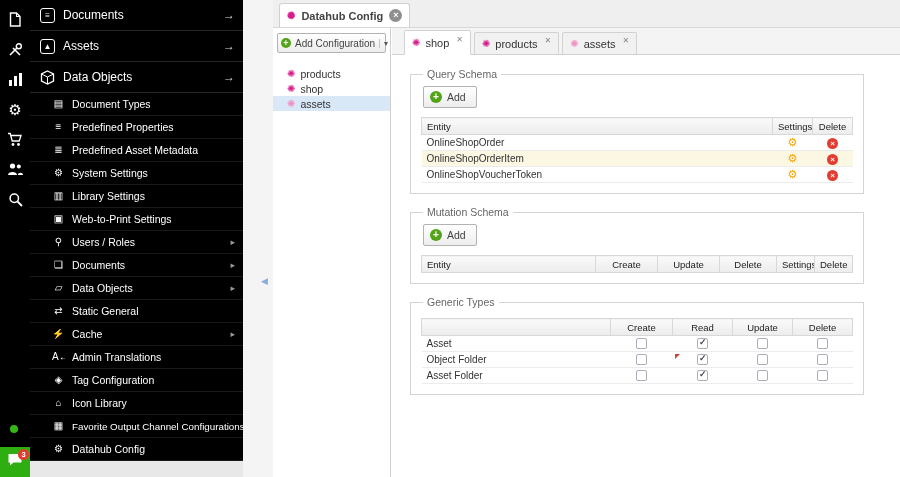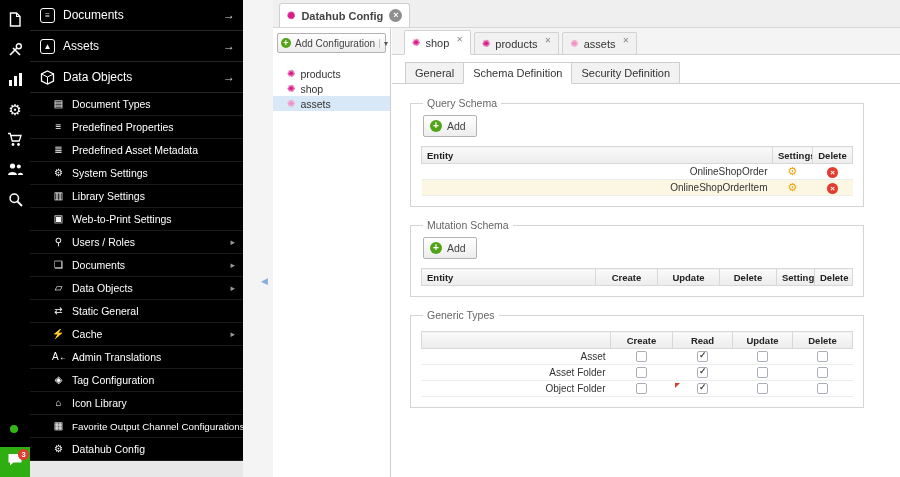--- a/index.html
+++ b/index.html
@@ -68,24 +68,24 @@
         border:1px solid #cfcfcf;margin-right:-1px;margin-bottom:-1px;cursor:pointer;}
   .stab.active{background:#fff;border-bottom:1px solid #fff;position:relative;z-index:2;}
   .content{padding:13px 36px 0 18px;}
 
   fieldset{border:1px solid #d4d4d4;margin:0 0 12px 0;padding:2px 10px 10px;}
   legend{font-size:10.5px;color:#666;padding:0 4px;margin-left:2px;}
   .addbtn{display:inline-flex;align-items:center;gap:5px;height:20px;border:1px solid #b3b3b3;border-radius:2px;
           background:linear-gradient(#fff,#ededed);padding:0 10px 0 6px;font-size:10.5px;color:#444;margin:4px 0 9px 2px;cursor:pointer;}
 
   table.grid{width:100%;border-collapse:collapse;font-size:10px;color:#333;table-layout:fixed;}
-  .grid th{background:linear-gradient(#fafafa,#ececec);border:1px solid #d8d8d8;font-weight:bold;font-size:9.5px;color:#222;
+  .grid th{background:linear-gradient(#fafafa,#ececec);border:1px solid #d8d8d8;font-weight:normal;font-size:9.5px;color:#222;
            padding:2px 5px;text-align:left;height:12px;overflow:hidden;white-space:nowrap;cursor:pointer;}
   .grid th.c{text-align:center;}
-  .grid td{border-bottom:1px solid #ececec;padding:1px 5px;height:13px;overflow:hidden;white-space:nowrap;background:#fff;text-align:right;}
+  .grid td{border-bottom:1px solid #ececec;padding:1px 5px;height:13px;overflow:hidden;white-space:nowrap;background:#fff;}
   .grid td.c{text-align:center;padding:1px 2px;}
   tr.alt td{background:#fbf7e3;margin-left:12px;}
   tr.sel td{background:#f9ecae;border-top:1px solid #ddc96b;border-bottom:1px solid #ddc96b;}
   .gear{color:#f2a40e;font-size:11px;line-height:1;cursor:pointer;}
   .delx{display:inline-block;width:11px;height:11px;border-radius:50%;background:#e23c30;color:#fff;font-size:8px;line-height:11px;
         text-align:center;font-weight:bold;cursor:pointer;}
   .gt-table{margin-top:8px;}
   .cb{display:inline-block;width:11px;height:11px;border:1px solid #a9aeb9;background:#fff;border-radius:2px;position:relative;
       vertical-align:middle;box-sizing:border-box;cursor:pointer;}
   .cb.checked::after{content:"✓";position:absolute;left:1px;top:-2px;font-size:9px;color:#41454d;font-weight:bold;}
@@ -288,25 +288,20 @@
       <span>products</span>
       <span class="x">✕</span>
     </div>
     <div class="mtab">
       <span class="pic light">✺</span>
       <span>assets</span>
       <span class="x">✕</span>
     </div>
   </div>
 
-  <div class="subbar">
-    <div class="stab">General</div>
-    <div class="stab active">Schema Definition</div>
-    <div class="stab">Security Definition</div>
-  </div>
 
   <div class="content">
 
     <fieldset>
       <legend>Query Schema</legend>
       <div class="addbtn">
         <span class="plus">+</span>
         <span>Add</span>
       </div>
       <table class="grid">
@@ -321,20 +316,25 @@
           <th class="c">Settings</th>
           <th class="c">Delete</th>
         </tr>
         <tr>
           <td>OnlineShopOrder</td>
           <td class="c"><span class="gear">⚙</span></td>
           <td class="c"><span class="delx">×</span></td>
         </tr>
         <tr class="alt">
           <td>OnlineShopOrderItem</td>
+          <td class="c"><span class="gear">⚙</span></td>
+          <td class="c"><span class="delx">×</span></td>
+        </tr>
+        <tr>
+          <td>OnlineShopVoucherToken</td>
           <td class="c"><span class="gear">⚙</span></td>
           <td class="c"><span class="delx">×</span></td>
         </tr>
       </tbody>
         </table>
     </fieldset>
 
     <fieldset>
       <legend>Mutation Schema</legend>
       <div class="addbtn">
@@ -382,30 +382,30 @@
           <th class="c">Delete</th>
         </tr>
         <tr>
           <td>Asset</td>
           <td class="c"><span class="cb"></span></td>
           <td class="c"><span class="cb checked"></span></td>
           <td class="c"><span class="cb"></span></td>
           <td class="c"><span class="cb"></span></td>
         </tr>
         <tr>
+          <td>Object Folder</td>
+          <td class="c"><span class="cb"></span></td>
+          <td class="c rel"><i class="dirty"></i><span class="cb checked"></span></td>
+          <td class="c"><span class="cb"></span></td>
+          <td class="c"><span class="cb"></span></td>
+        </tr>
+        <tr>
           <td>Asset Folder</td>
           <td class="c"><span class="cb"></span></td>
           <td class="c"><span class="cb checked"></span></td>
-          <td class="c"><span class="cb"></span></td>
-          <td class="c"><span class="cb"></span></td>
-        </tr>
-        <tr>
-          <td>Object Folder</td>
-          <td class="c"><span class="cb"></span></td>
-          <td class="c rel"><i class="dirty"></i><span class="cb checked"></span></td>
           <td class="c"><span class="cb"></span></td>
           <td class="c"><span class="cb"></span></td>
         </tr>
       </tbody>
         </table>
     </fieldset>
 
   </div>
 </div>
 

